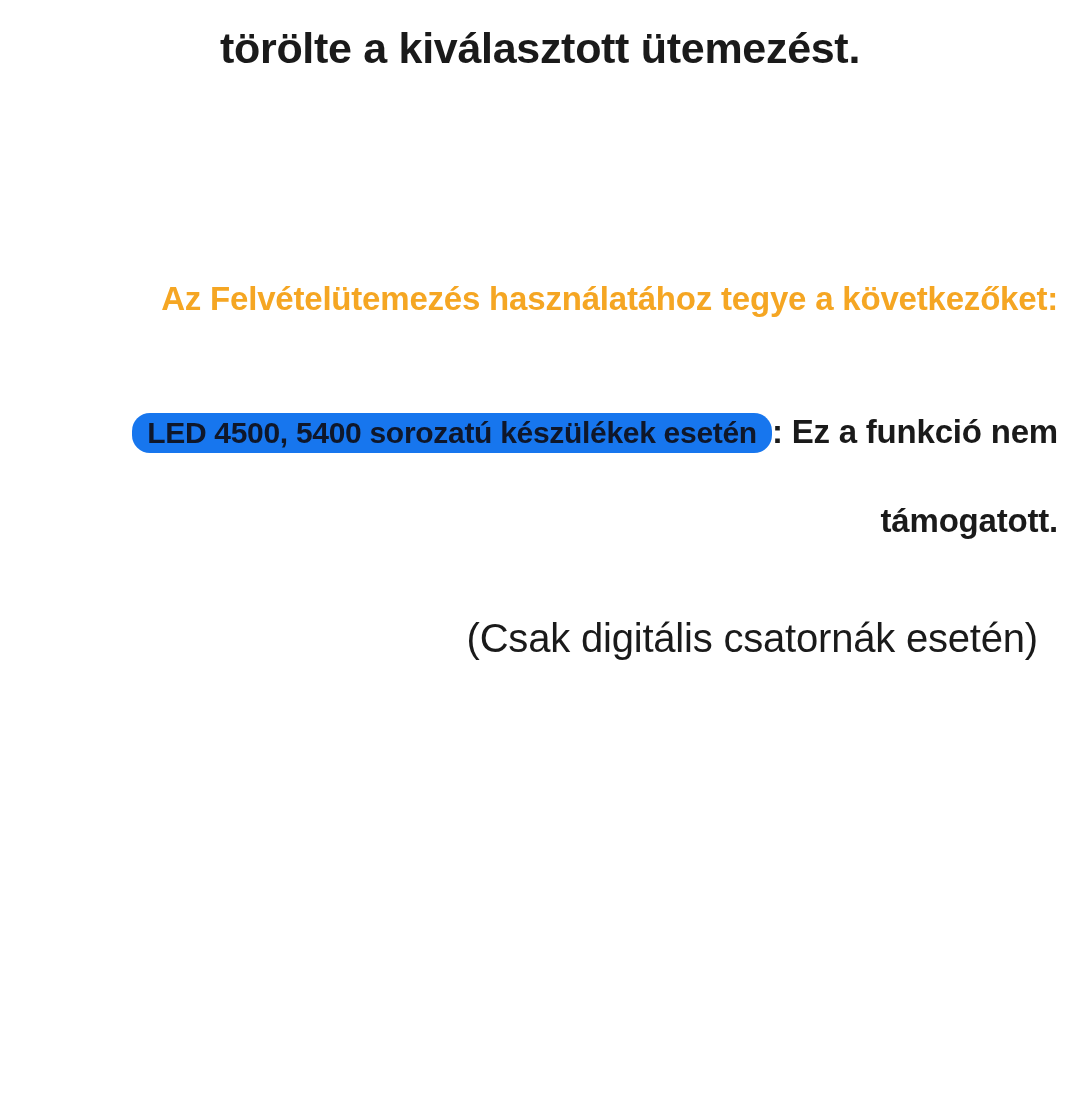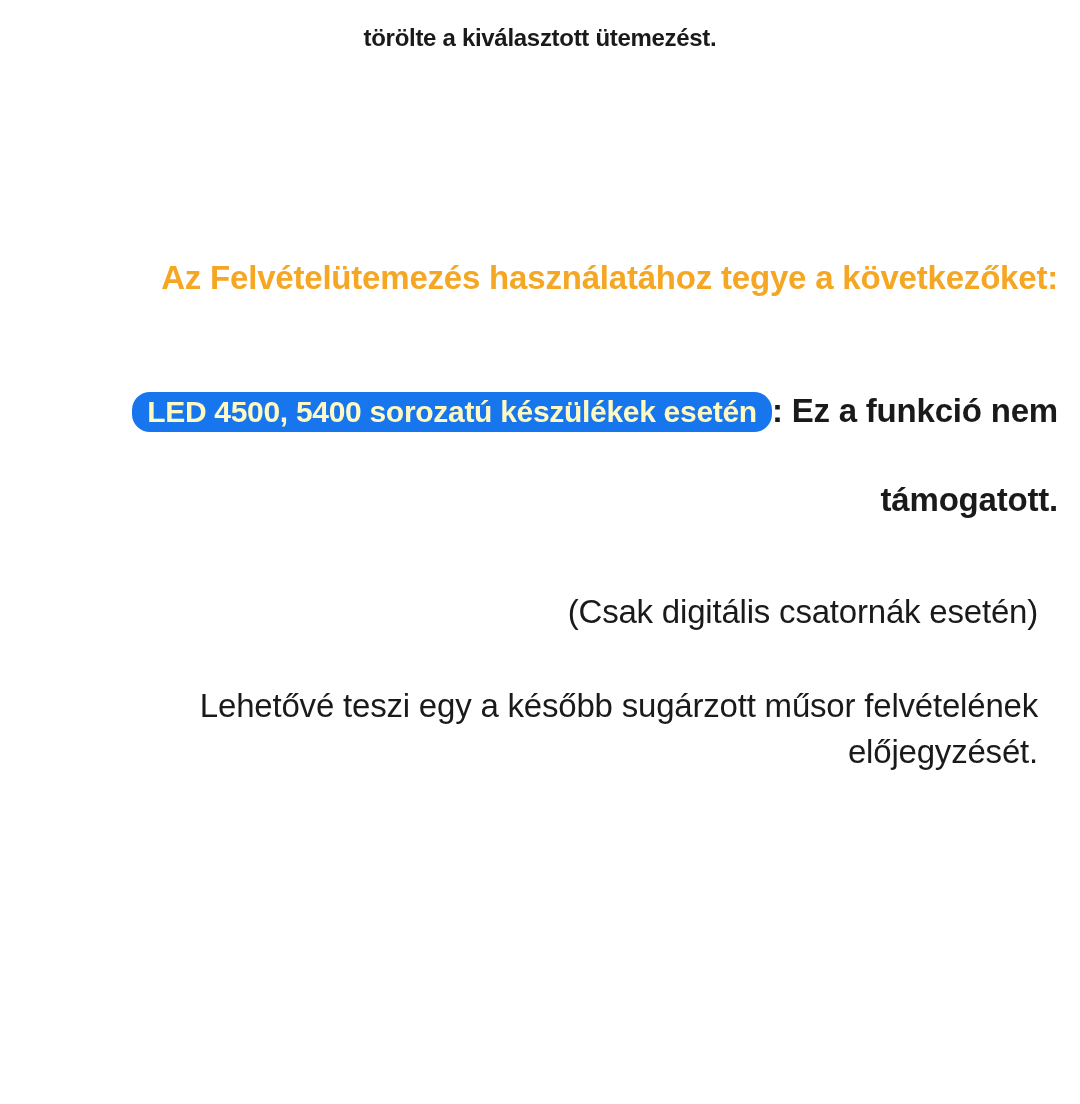--- a/index.html
+++ b/index.html
@@ -10,21 +10,21 @@
     }
     body {
       background: #ffffff;
       font-family: Arial, Helvetica, sans-serif;
       width: 1080px;
       height: 1104px;
       padding: 10px 22px;
       color: #1a1a1a;
     }
     .top-line {
-      font-size: 24px;
+      font-size: 43px;
       font-weight: 700;
       text-align: center;
       margin-top: 14px;
       margin-bottom: 180px;
       letter-spacing: -0.3px;
     }
     .section-heading {
       color: #f5a623;
       font-size: 33px;
       font-weight: 700;
@@ -35,49 +35,48 @@
     .para-main {
       font-size: 33px;
       font-weight: 700;
       line-height: 2.7;
       margin-bottom: 20px;
       letter-spacing: -0.2px;
     }
     .pill {
       display: inline-block;
       background: #1776ee;
-      color: #fef9c3;
+      color: #0f172a;
       border-radius: 18px;
       padding: 0px 15px 1px 15px;
       font-size: 30px;
       font-weight: 700;
       line-height: 1.3;
       vertical-align: baseline;
       letter-spacing: -0.3px;
     }
     .indented-block {
       padding-left: 94px;
       padding-right: 20px;
     }
     .indented-block p {
-      font-size: 33px;
+      font-size: 40px;
       font-weight: 500;
       line-height: 1.4;
       margin-bottom: 48px;
       margin-top: 44px;
       letter-spacing: -0.2px;
     }
   </style>
 </head>
 <body>
 
 <div class="top-line">törölte a kiválasztott ütemezést.</div>
 
 <div class="section-heading">Az Felvételütemezés használatához tegye a következőket:</div>
 
 <div class="para-main">
   <span class="pill">LED 4500, 5400 sorozatú készülékek esetén</span><span>: Ez a funkció nem támogatott.</span>
 </div>
 
 <div class="indented-block">
   <p>(Csak digitális csatornák esetén)</p>
-  <p>Lehetővé teszi egy a később sugárzott műsor felvételének előjegyzését.</p>
 </div>
 
 </body></html>

